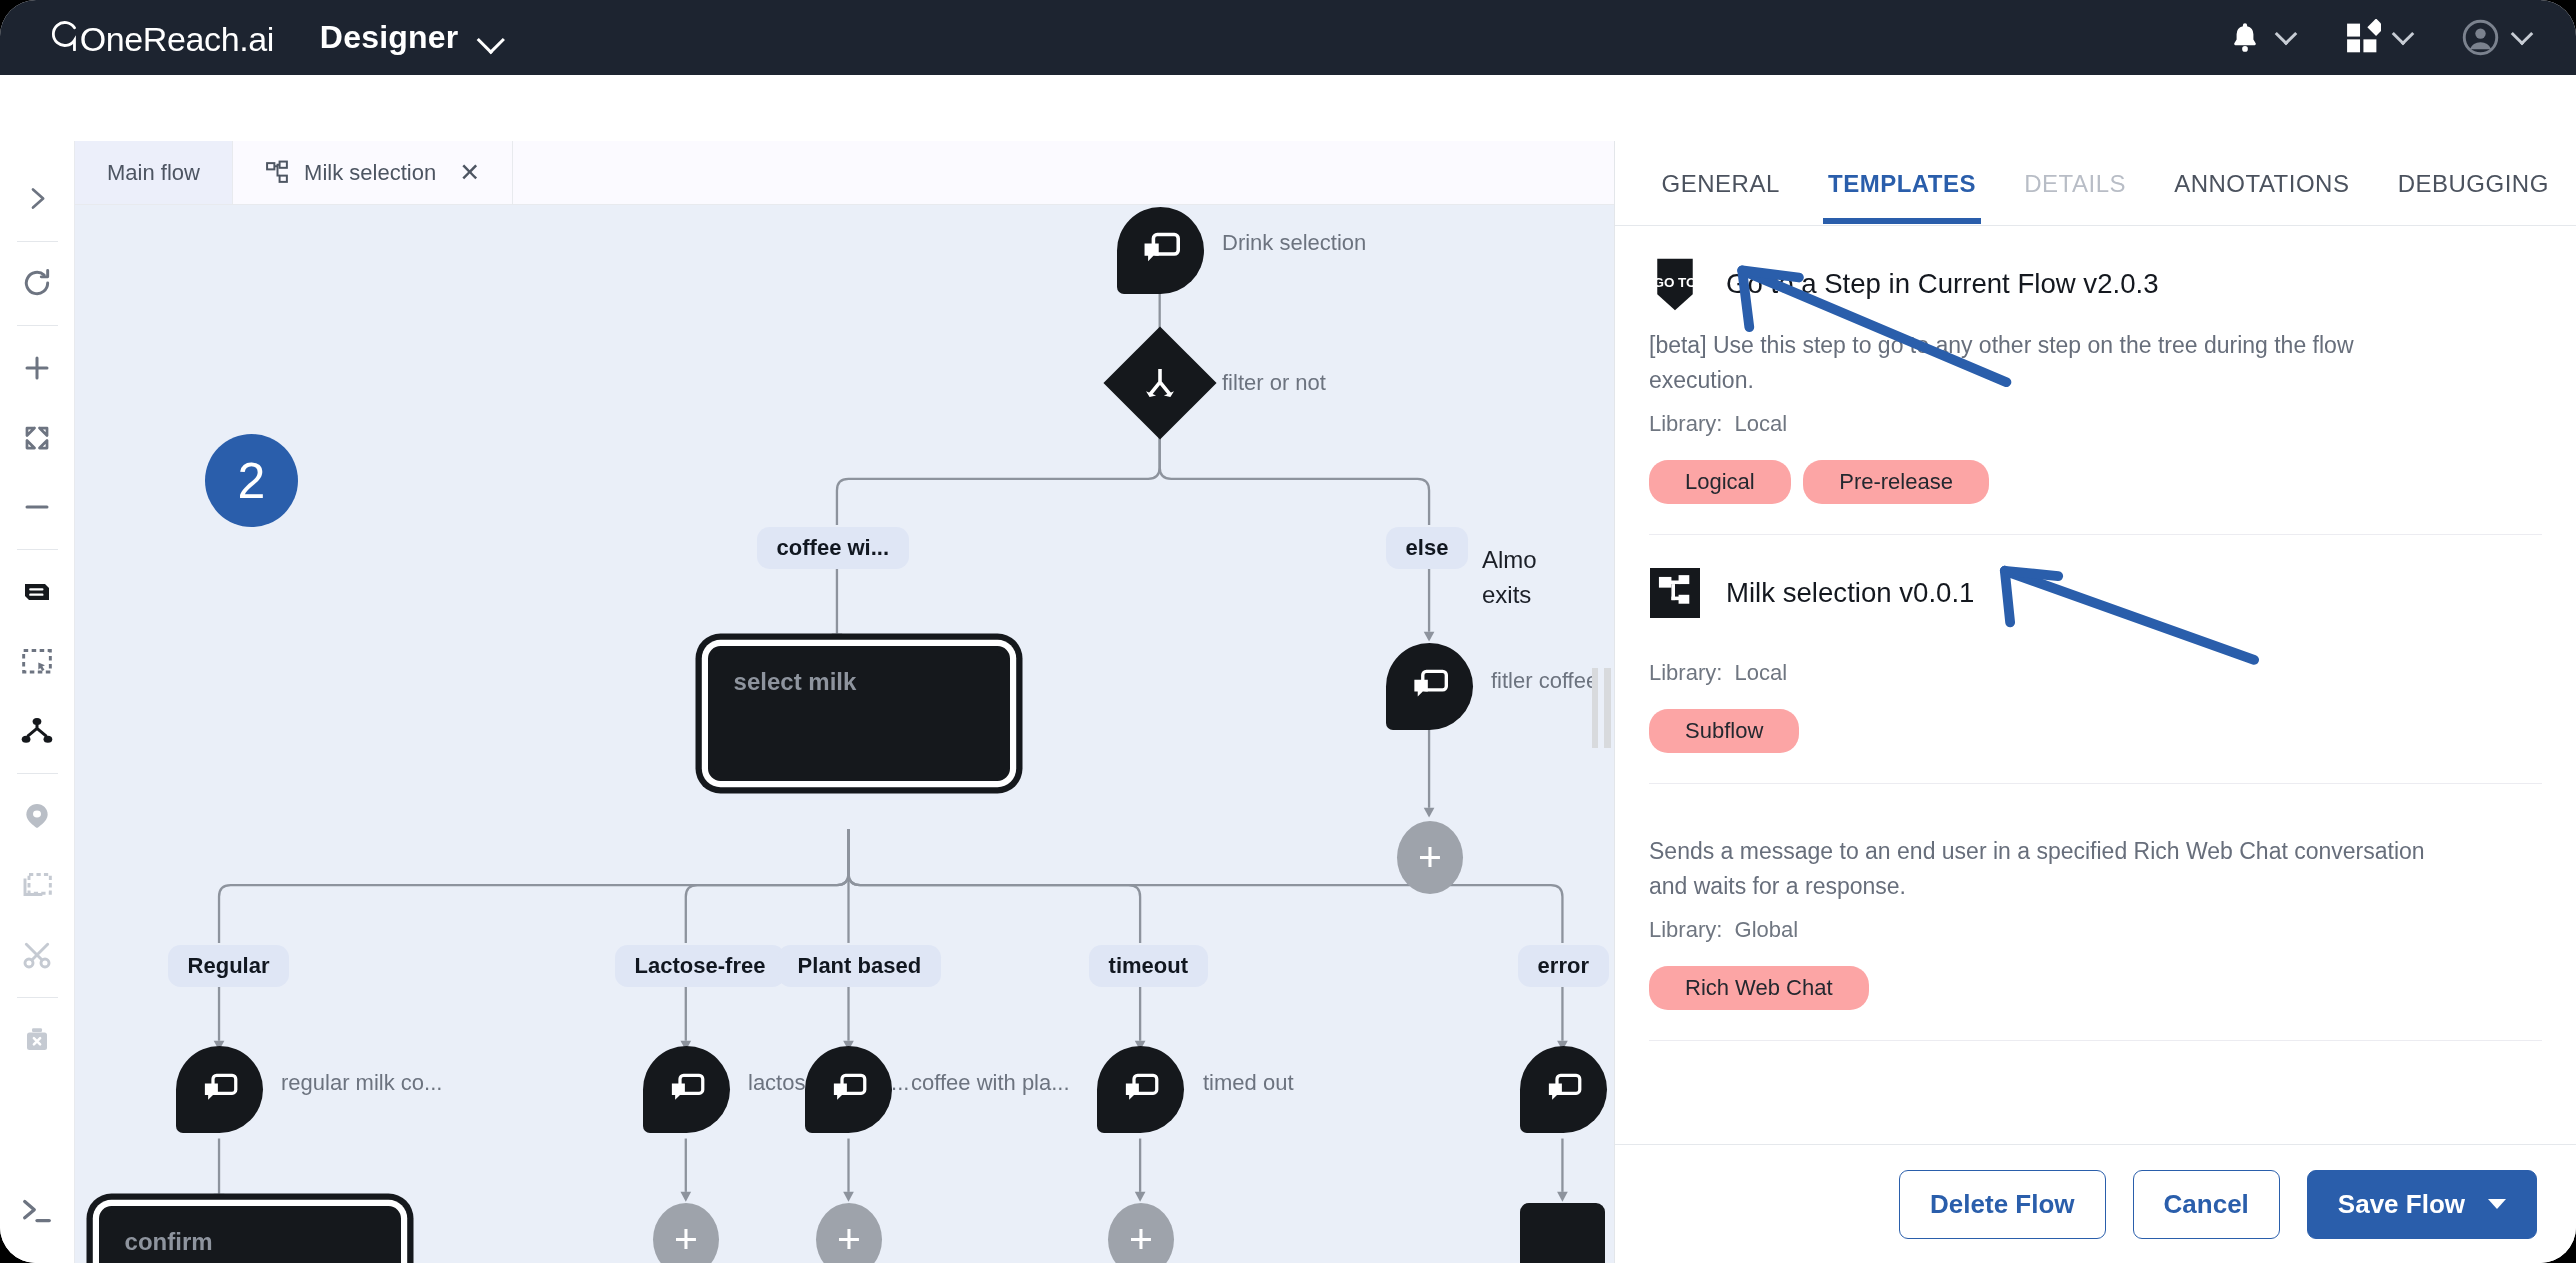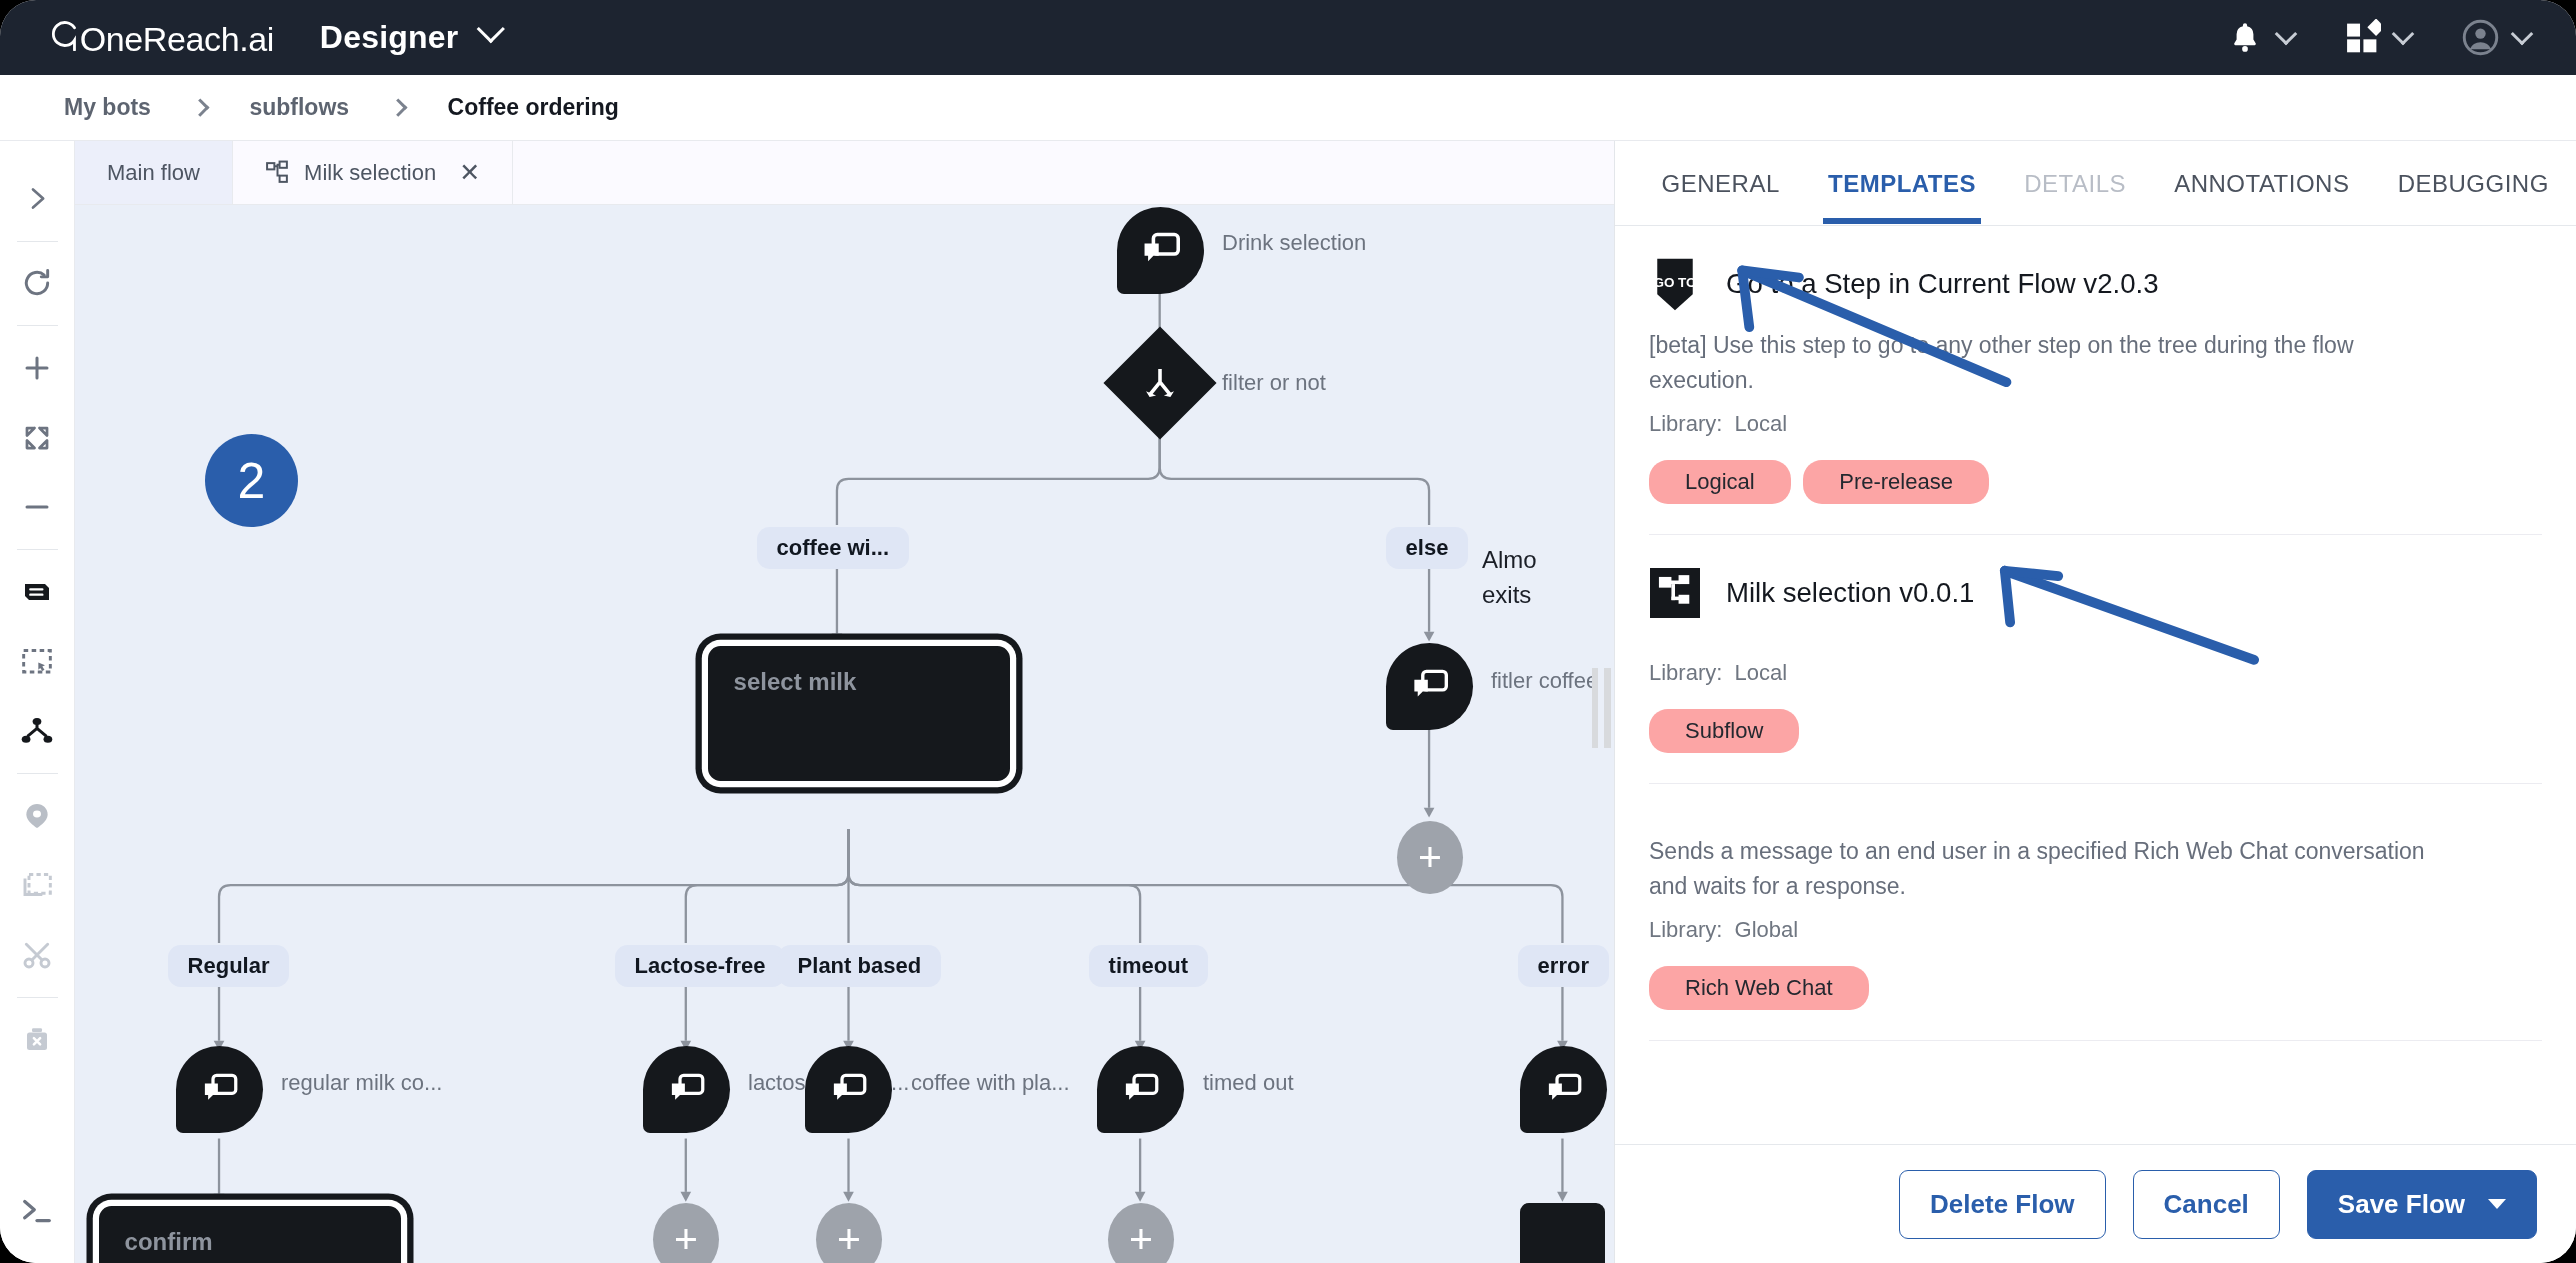--- a/index.html
+++ b/index.html
@@ -29,21 +29,21 @@
   }
   .app-name {
     margin-left: 46px; color: #fff; font-size: 32px; font-weight: 700;
     letter-spacing: 0.2px;
   }
   .chev-down {
     display: inline-block; width: 19.6px; height: 19.6px;
     border-right: 3.6px solid currentColor; border-bottom: 3.6px solid currentColor;
     transform: rotate(45deg); margin-bottom: 6.2px;
   }
-  .app-name-wrap { display:flex; align-items:flex-start; gap: 23px; color:#fff; }
+  .app-name-wrap { display:flex; align-items:flex-end; gap: 23px; color:#fff; }
   .topbar-right {
     margin-left: auto; display: flex; align-items: center; gap: 50px;
   }
   .tb-item { display: flex; align-items: center; gap: 14.2px; color: #fff; }
   .tb-item .chev-down { border-width: 3.1px; width: 16px; height: 16px; color:#c7ccd4; }
 
   
   .crumbbar {
     position: absolute; top: 75px; left: 0; right: 0; height: 66px;
     background: #fff; display: flex; align-items: center; padding-left: 64px;
@@ -254,27 +254,20 @@
         <svg width="39" height="39" viewBox="0 0 24 24">
           <circle cx="12" cy="12" r="10" fill="none" stroke="#7b828e" stroke-width="1.8"></circle>
           <circle cx="12" cy="9.6" r="3.2" fill="#7b828e"></circle>
           <path d="M5.4 19.2a7.2 7.2 0 0113.2 0" fill="#7b828e"></path>
         </svg>
         <span class="chev-down"></span>
       </div>
     </div>
   </div>
 
-  <div class="crumbbar">
-    <span class="crumb">My bots</span>
-    <span class="crumb-sep"></span>
-    <span class="crumb">subflows</span>
-    <span class="crumb-sep"></span>
-    <span class="crumb active">Coffee ordering</span>
-  </div>
 
   <div class="rail">
     <div class="rail-btn">
       <svg width="27" height="27" viewBox="0 0 24 24">
           <path d="M8 4l9 8-9 8" fill="none" stroke="currentColor" stroke-width="2.4" stroke-linecap="round" stroke-linejoin="round"></path>
         </svg>
     </div>
     <div class="rail-sep"></div>
     <div class="rail-btn">
       <svg width="32" height="32" viewBox="0 0 24 24">

